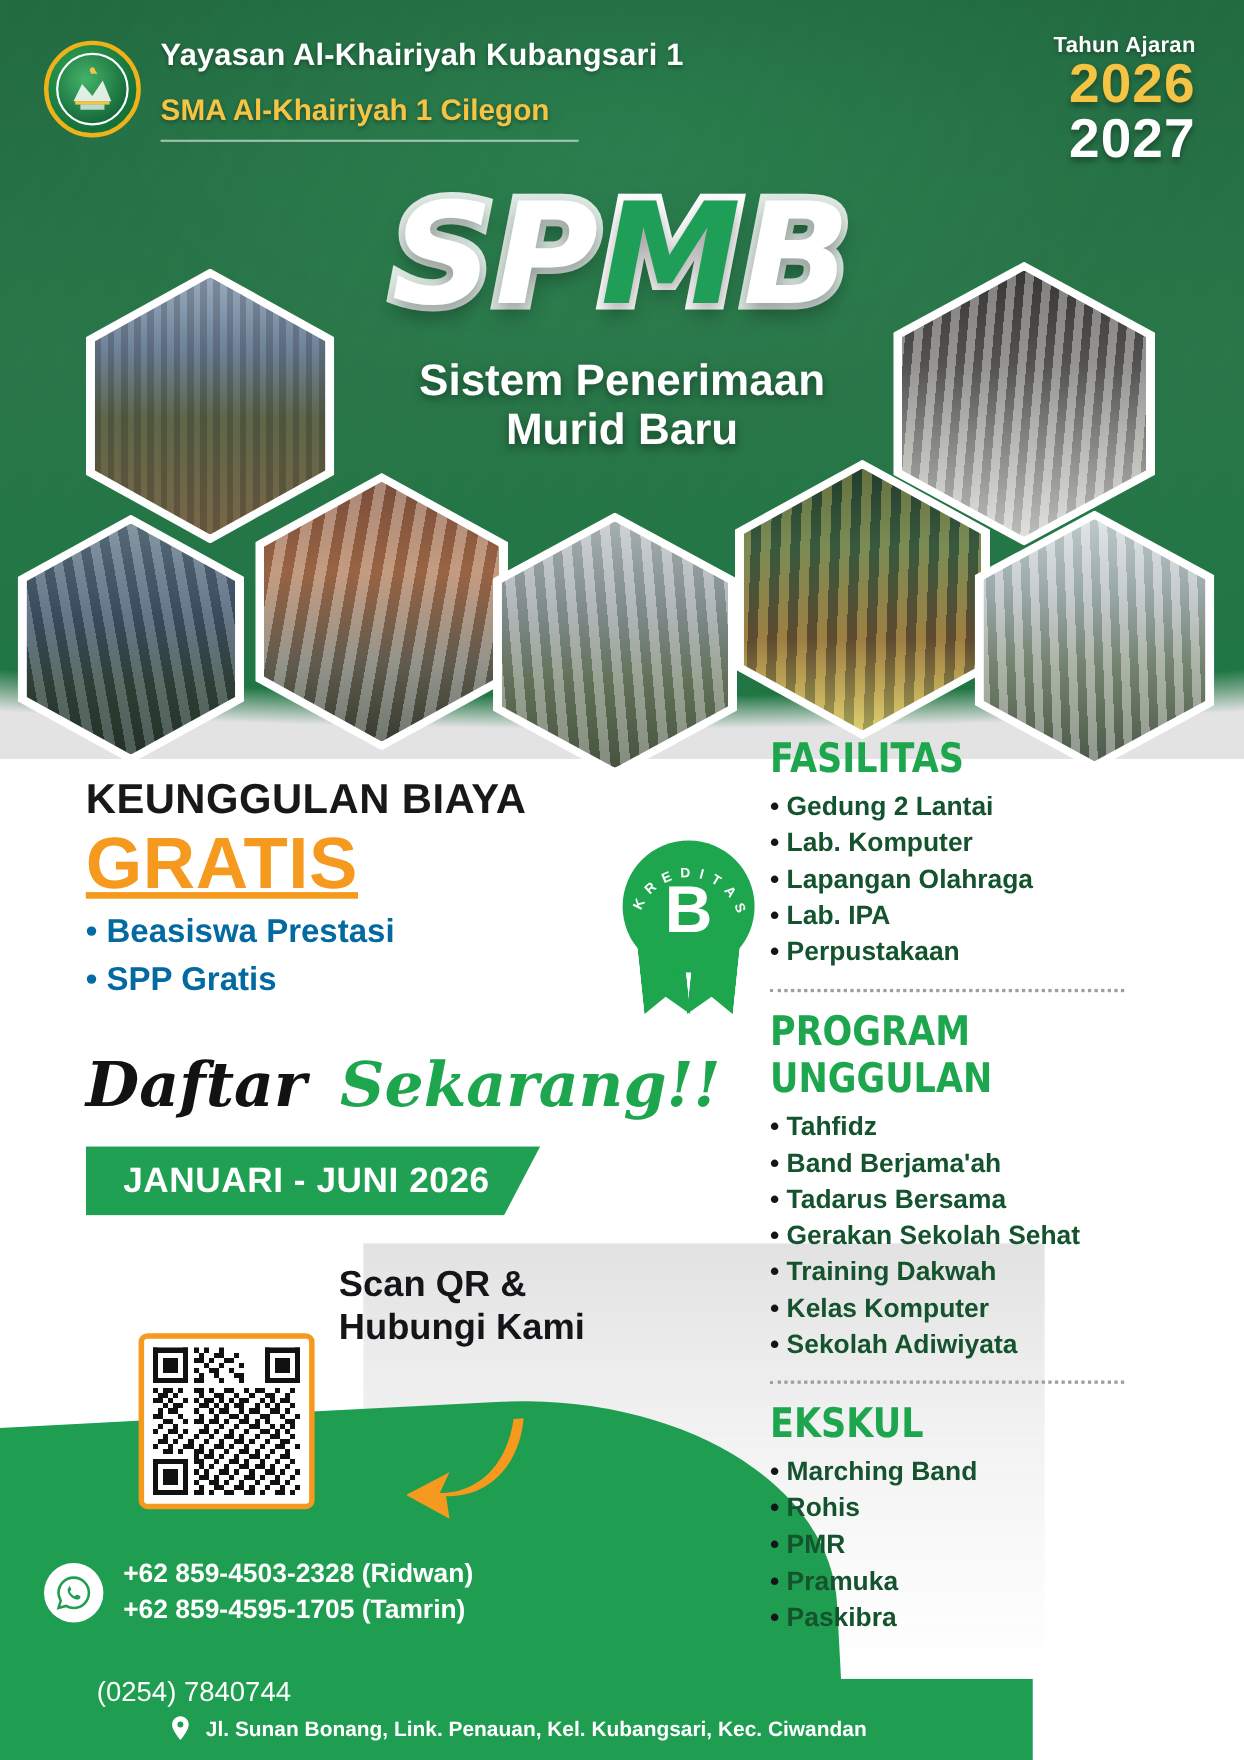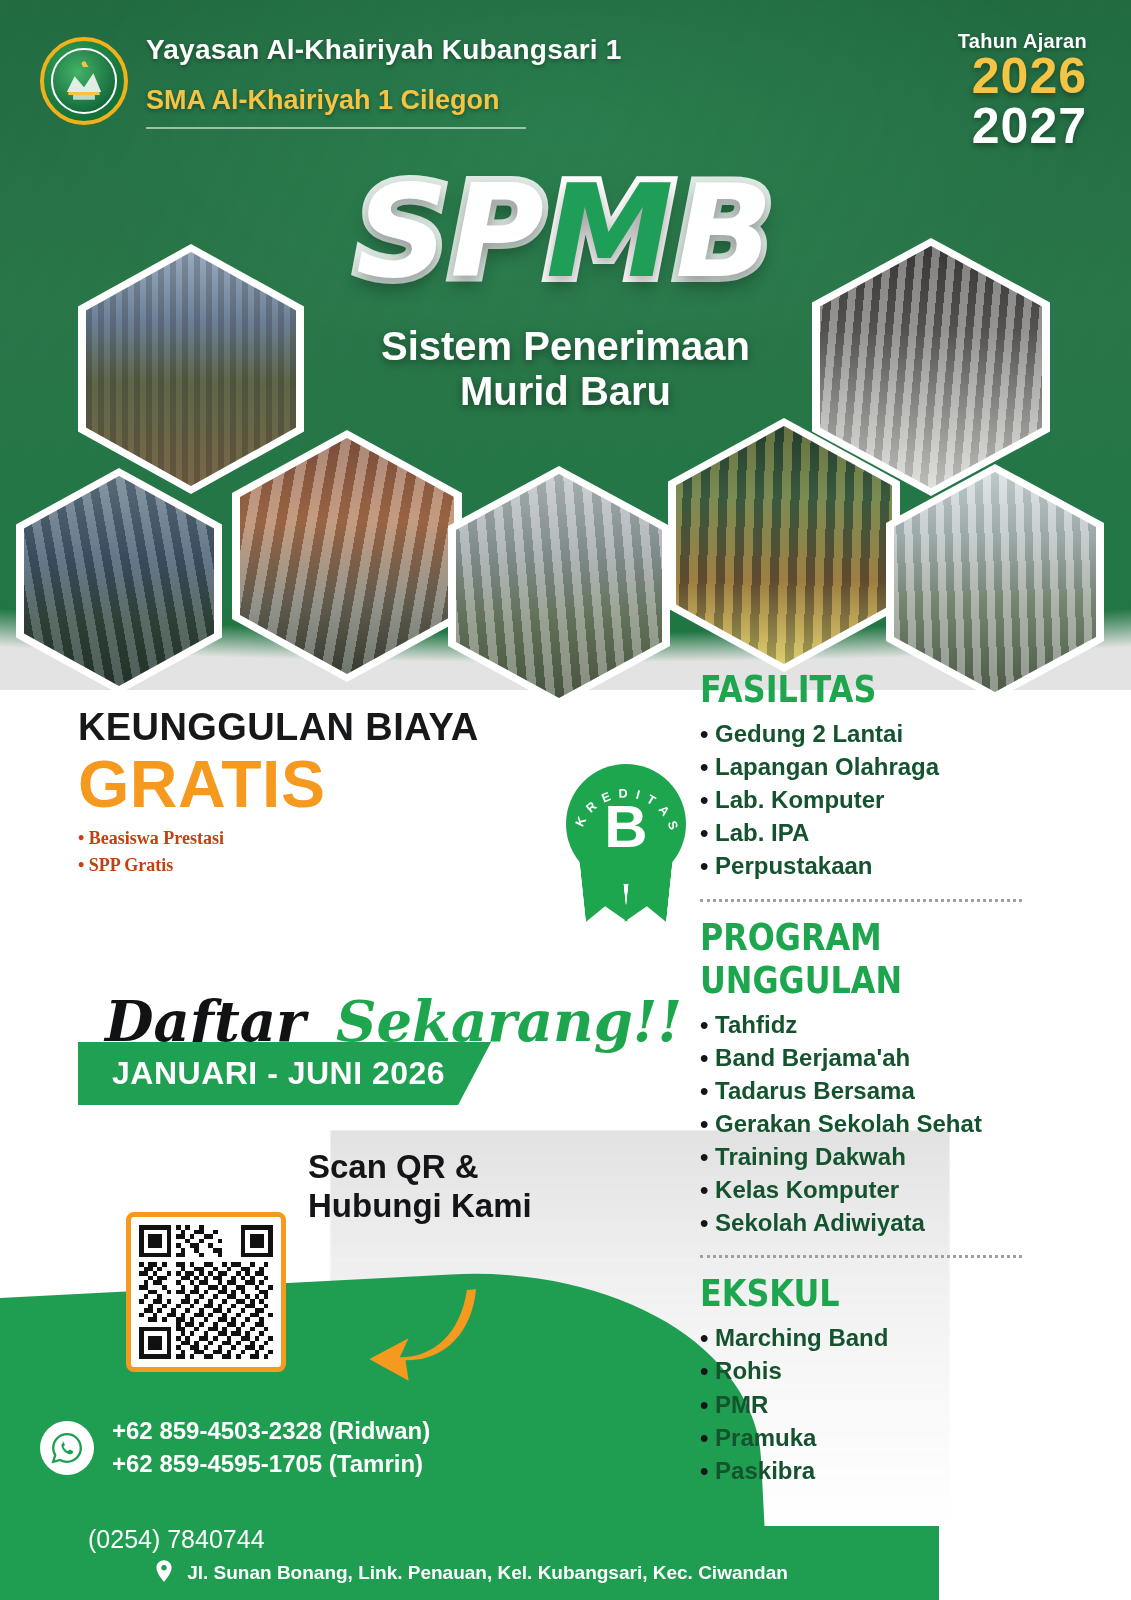--- a/index.html
+++ b/index.html
@@ -129,22 +129,22 @@
       repeating-linear-gradient(92deg, rgba(240,220,140,.3) 0 9px, rgba(40,60,45,.32) 9px 18px);
       background-blend-mode: overlay; }
   .ph-g { background:
       linear-gradient(180deg,#cfd6d9 0%, #a8b2b6 30%, #7f8b78 60%, #55604f 100%),
       repeating-linear-gradient(88deg, rgba(255,255,255,.35) 0 8px, rgba(90,100,95,.28) 8px 16px);
       background-blend-mode: overlay; }
 
   
   .left-col { position:absolute; left:78px; top:706px; width:560px; z-index:6; }
   .keunggulan { font-size:38px; font-weight:800; color:#17181a; letter-spacing:.4px; }
-  .gratis { font-size:66px; font-weight:800; color:#f59a1f; line-height:1; margin-top:2px; letter-spacing:.5px;}
-  .bullet-plain { font-size:18px; font-weight:700; color:#c2410c; line-height:1.48; margin-top:8px;font-family:Liberation Serif, serif; }
+  .gratis { font-size:66px; font-weight:800; color:#f59a1f; line-height:1; margin-top:2px; letter-spacing:.5px;text-decoration:underline;}
+  .bullet-plain { font-size:30px; font-weight:700; color:#0369a1; line-height:1.48; margin-top:8px; }
 
   
   .akreditasi { position:absolute; left:478px; top:58px; width:140px; height:170px; }
   .akre-circle {
     position:absolute; left:10px; top:0; width:120px; height:120px; border-radius:50%;
     background:#1ea64f;
     display:flex; align-items:center; justify-content:center;
   }
   .akre-circle .b { color:#ffffff; font-size:60px; font-weight:800; line-height:1; margin-top:6px;}
   .akre-arc { position:absolute; left:10px; top:0; width:120px; height:120px; }
@@ -152,21 +152,21 @@
                    font-family:"Liberation Sans", sans-serif; }
   .ribbon-l, .ribbon-r {
     position:absolute; top:86px; width:42px; height:72px; background:#1ea64f;
   }
   .ribbon-l { left:26px; transform: skewX(6deg);
     clip-path: polygon(0 0, 100% 0, 100% 100%, 50% 78%, 0 100%); }
   .ribbon-r { left:72px; transform: skewX(-6deg);
     clip-path: polygon(0 0, 100% 0, 100% 100%, 50% 78%, 0 100%); }
 
   
-  .daftar-row { position:absolute; left:78px; top:988px; width:600px; z-index:6;margin-left:27px; }
+  .daftar-row { position:absolute; left:78px; top:953px; width:600px; z-index:6; }
   .daftar {
     font-family:"DejaVu Serif", serif; font-style:italic; font-weight:700;
     font-size:56px; color:#111214; display:inline-block;
   }
   .sekarang {
     font-family:"DejaVu Serif", serif; font-style:italic; font-weight:700;
     font-size:56px; color:#1ea64f; display:inline-block; margin-left:26px;
   }
   .date-ribbon {
     position:absolute; left:78px; top:1042px; z-index:6;
@@ -600,22 +600,22 @@
         <path d="M7 4c1.4-.6 2.6-.2 3.3 1.1l2 3.6c.5 1 .3 1.8-.5 2.5l-1.4 1.2c-.4.4-.5.9-.2 1.4 1.6 3 4.2 5.6 7.3 7.1.5.3 1 .2 1.4-.2l1.3-1.4c.7-.8 1.5-.9 2.5-.5l3.6 1.9c1.3.7 1.7 1.9 1.2 3.3-.8 2.2-3.1 3.5-5.6 3-7.7-1.5-14.4-8.1-15.9-15.8C5.5 9 6.1 5 7 4z" fill="#1f9e52"></path>
       </svg>
     </div>
     <div class="lines">(0254) 7840744</div>
   </div>
 
   <div class="right-col">
     <div class="sec-head">FASILITAS</div>
     <ul class="sec-list">
       <li>Gedung 2 Lantai</li>
+      <li>Lab. Komputer</li>
       <li>Lapangan Olahraga</li>
-      <li>Lab. Komputer</li>
       <li>Lab. IPA</li>
       <li>Perpustakaan</li>
     </ul>
 
     <div class="dotted"></div>
 
     <div class="sec-head">PROGRAM UNGGULAN</div>
     <ul class="sec-list">
       <li>Tahfidz</li>
       <li>Band Berjama'ah</li>

